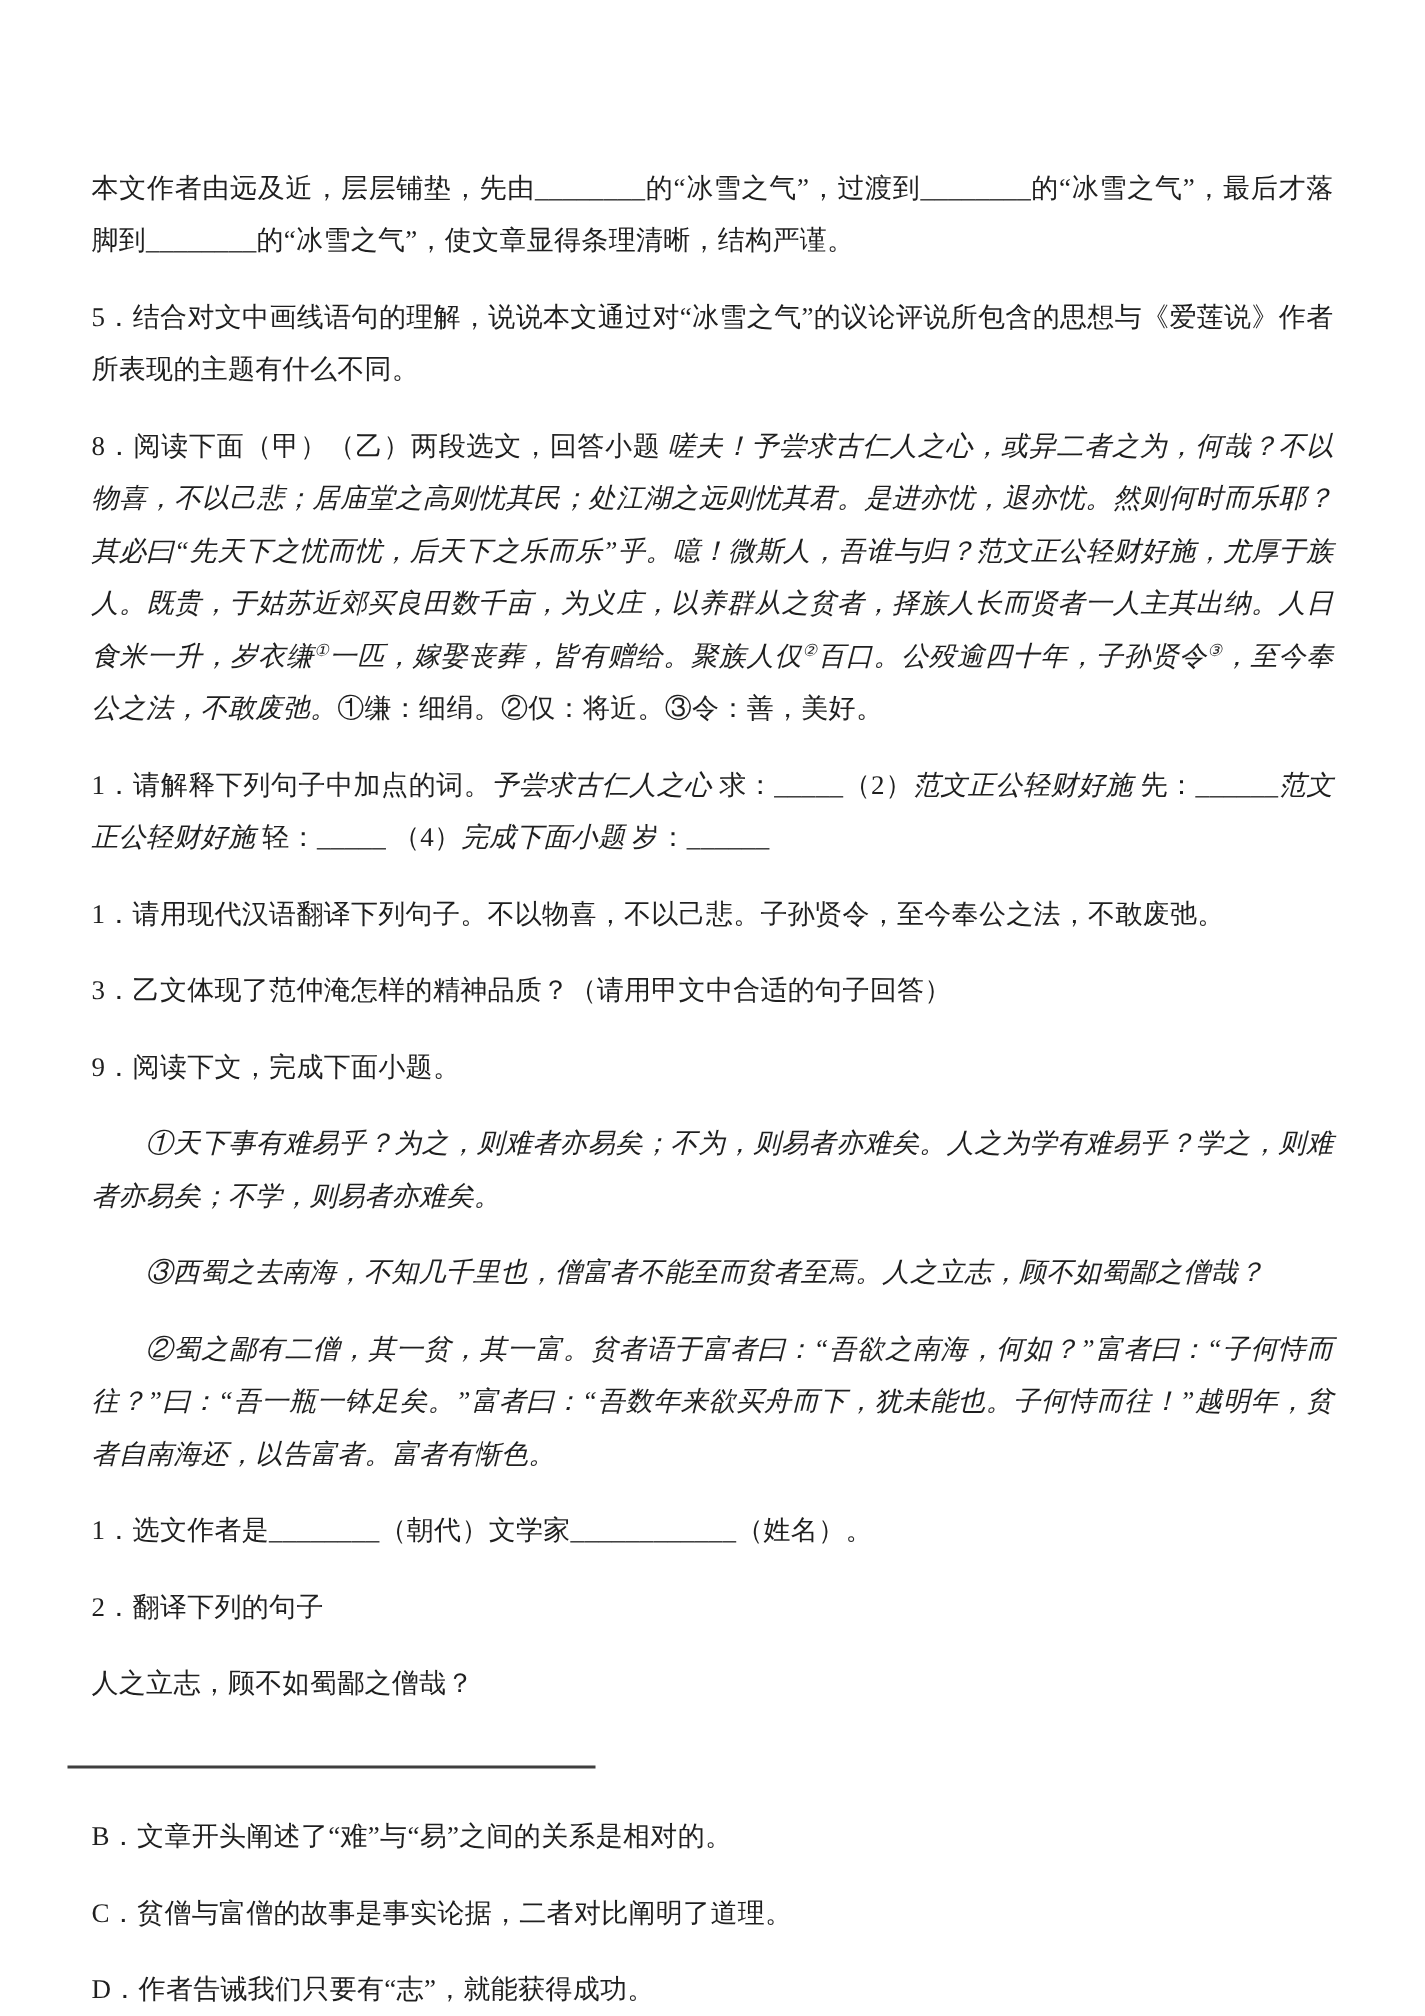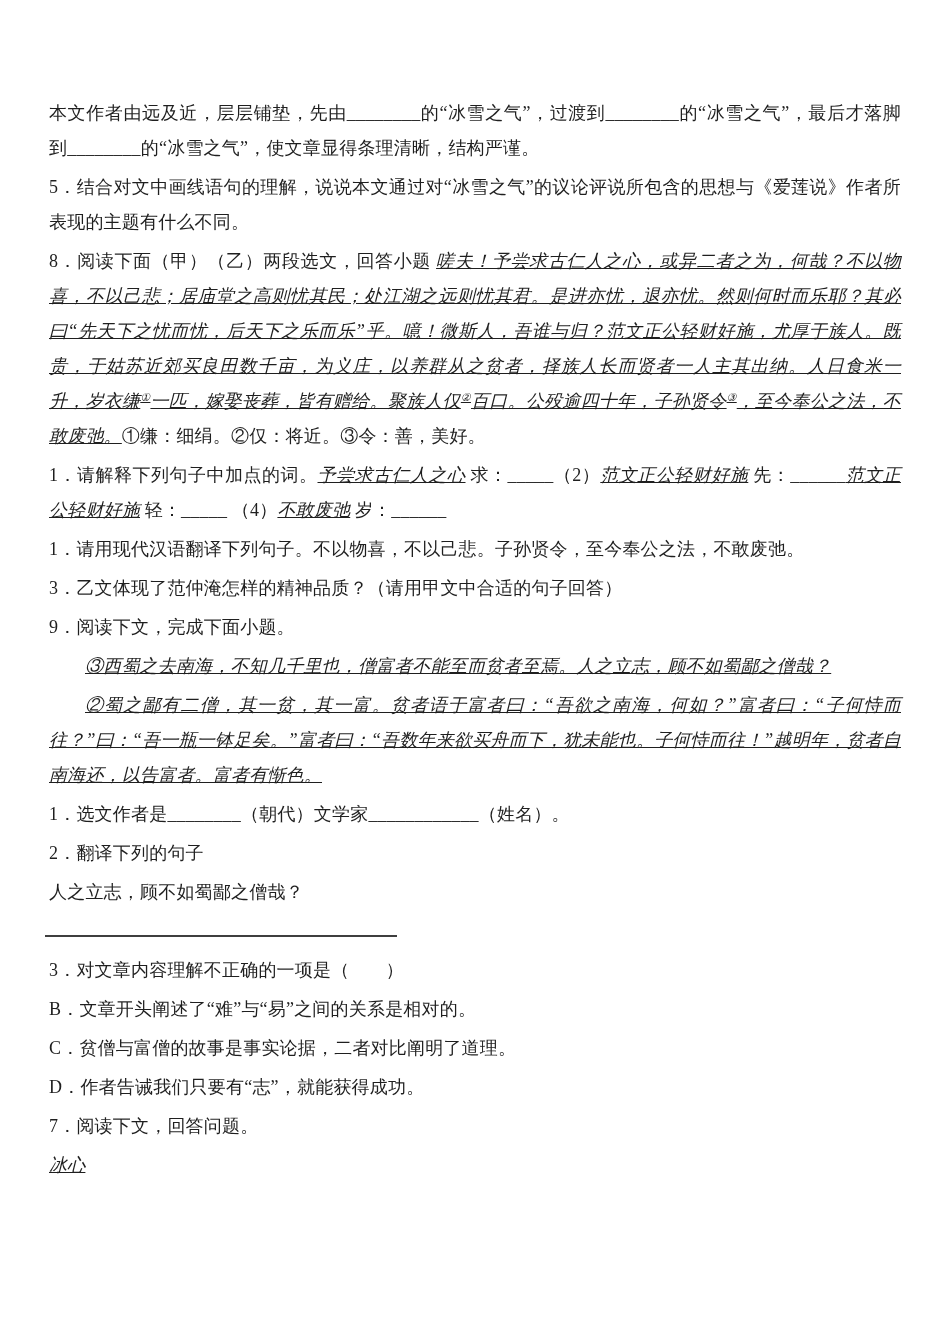--- a/index.html
+++ b/index.html
@@ -10,57 +10,57 @@
     color: #1f1f1f;
     font-family: "Liberation Serif", "DejaVu Serif", serif;
     overflow: hidden;
   }
   .doc {
     padding: 92px 45px 0 45px;
     box-sizing: border-box;
     width: 950px;
   }
   p.para {
-    margin: 4px;
+    margin: 16px;
     font-size: 18px;
     line-height: 35px;
     text-align: justify;
     letter-spacing: 0.2px;
     word-break: break-all;
   }
   p.para.indent { text-indent: 36px; }
-  .kai { font-style: italic; text-decoration: underline; }
+  .kai { font-style: italic; }
   sup.fnref {
     font-size: 11px;
     line-height: 0;
     vertical-align: 6px;
   }
   .rule-row { margin: 0; line-height: 35px; font-size: 18px; }
   .rule {
     display: inline-block;
     height: 14px;
     border-bottom: 2px solid #3f3f3f;
   }
 </style>
 </head>
 <body>
 
 <div class="doc">
     <p class="para"><span>本文作者由远及近，层层铺垫，先由________的“冰雪之气”，过渡到________的“冰雪之气”，最后才落脚到________的“冰雪之气”，使文章显得条理清晰，结构严谨。</span></p>
     <p class="para"><span>5．结合对文中画线语句的理解，说说本文通过对“冰雪之气”的议论评说所包含的思想与《爱莲说》作者所表现的主题有什么不同。</span></p>
     <p class="para"><span>8．阅读下面（甲）（乙）两段选文，回答小题 </span><span class="kai">嗟夫！予尝求古仁人之心，或异二者之为，何哉？不以物喜，不以己悲；居庙堂之高则忧其民；处江湖之远则忧其君。是进亦忧，退亦忧。然则何时而乐耶？其必曰“先天下之忧而忧，后天下之乐而乐”乎。噫！微斯人，吾谁与归？范文正公轻财好施，尤厚于族人。既贵，于姑苏近郊买良田数千亩，为义庄，以养群从之贫者，择族人长而贤者一人主其出纳。人日食米一升，岁衣缣</span><sup class="fnref kai">①</sup><span class="kai">一匹，嫁娶丧葬，皆有赠给。聚族人仅</span><sup class="fnref kai">②</sup><span class="kai">百口。公殁逾四十年，子孙贤令</span><sup class="fnref kai">③</sup><span class="kai">，至今奉公之法，不敢废弛。</span><span>①缣：细绢。②仅：将近。③令：善，美好。</span></p>
-    <p class="para"><span>1．请解释下列句子中加点的词。</span><span class="kai">予尝求古仁人之心</span><span> 求：_____（2）</span><span class="kai">范文正公轻财好施</span><span> 先：______</span><span class="kai">范文正公轻财好施</span><span> 轻：_____ （4）</span><span class="kai">不敢废弛</span><span> 岁：______</span></p>
+    <p class="para"><span>1．请解释下列句子中加点的词。</span><span class="kai">予尝求古仁人之心</span><span> 求：_____（2）</span><span class="kai">范文正公轻财好施</span><span> 先：______</span><span class="kai">范文正公轻财好施</span><span> 轻：_____ （4）</span><span class="kai">完成下面小题</span><span> 岁：______</span></p>
     <p class="para"><span>1．请用现代汉语翻译下列句子。不以物喜，不以己悲。子孙贤令，至今奉公之法，不敢废弛。</span></p>
     <p class="para"><span>3．乙文体现了范仲淹怎样的精神品质？（请用甲文中合适的句子回答）</span></p>
     <p class="para"><span>9．阅读下文，完成下面小题。</span></p>
+    <p class="para indent kai"><span>①天下事有难易乎？为之，则难者亦易矣；不为，则易者亦难矣。人之为学有难易乎？学之，则难者亦易矣；不学，则易者亦难矣。</span></p>
     <p class="para indent kai"><span>③西蜀之去南海，不知几千里也，僧富者不能至而贫者至焉。人之立志，顾不如蜀鄙之僧哉？</span></p>
     <p class="para indent kai"><span>②蜀之鄙有二僧，其一贫，其一富。贫者语于富者曰：“吾欲之南海，何如？”富者曰：“子何恃而往？”曰：“吾一瓶一钵足矣。”富者曰：“吾数年来欲买舟而下，犹未能也。子何恃而往！”越明年，贫者自南海还，以告富者。富者有惭色。</span></p>
     <p class="para"><span>1．选文作者是________（朝代）文学家____________（姓名）。</span></p>
     <p class="para"><span>2．翻译下列的句子</span></p>
     <p class="para"><span>人之立志，顾不如蜀鄙之僧哉？</span></p>
     <p class="rule-row"><span class="rule" style="width: 352px;"></span></p>
-    <p class="para"><span>3．对文章内容理解不正确的一项是（　　）</span></p>
     <p class="para"><span>B．文章开头阐述了“难”与“易”之间的关系是相对的。</span></p>
     <p class="para"><span>C．贫僧与富僧的故事是事实论据，二者对比阐明了道理。</span></p>
     <p class="para"><span>D．作者告诫我们只要有“志”，就能获得成功。</span></p>
     <p class="para"><span>7．阅读下文，回答问题。</span></p>
     <p class="para kai"><span>冰心</span></p>
   </div>
 
 </body></html>

